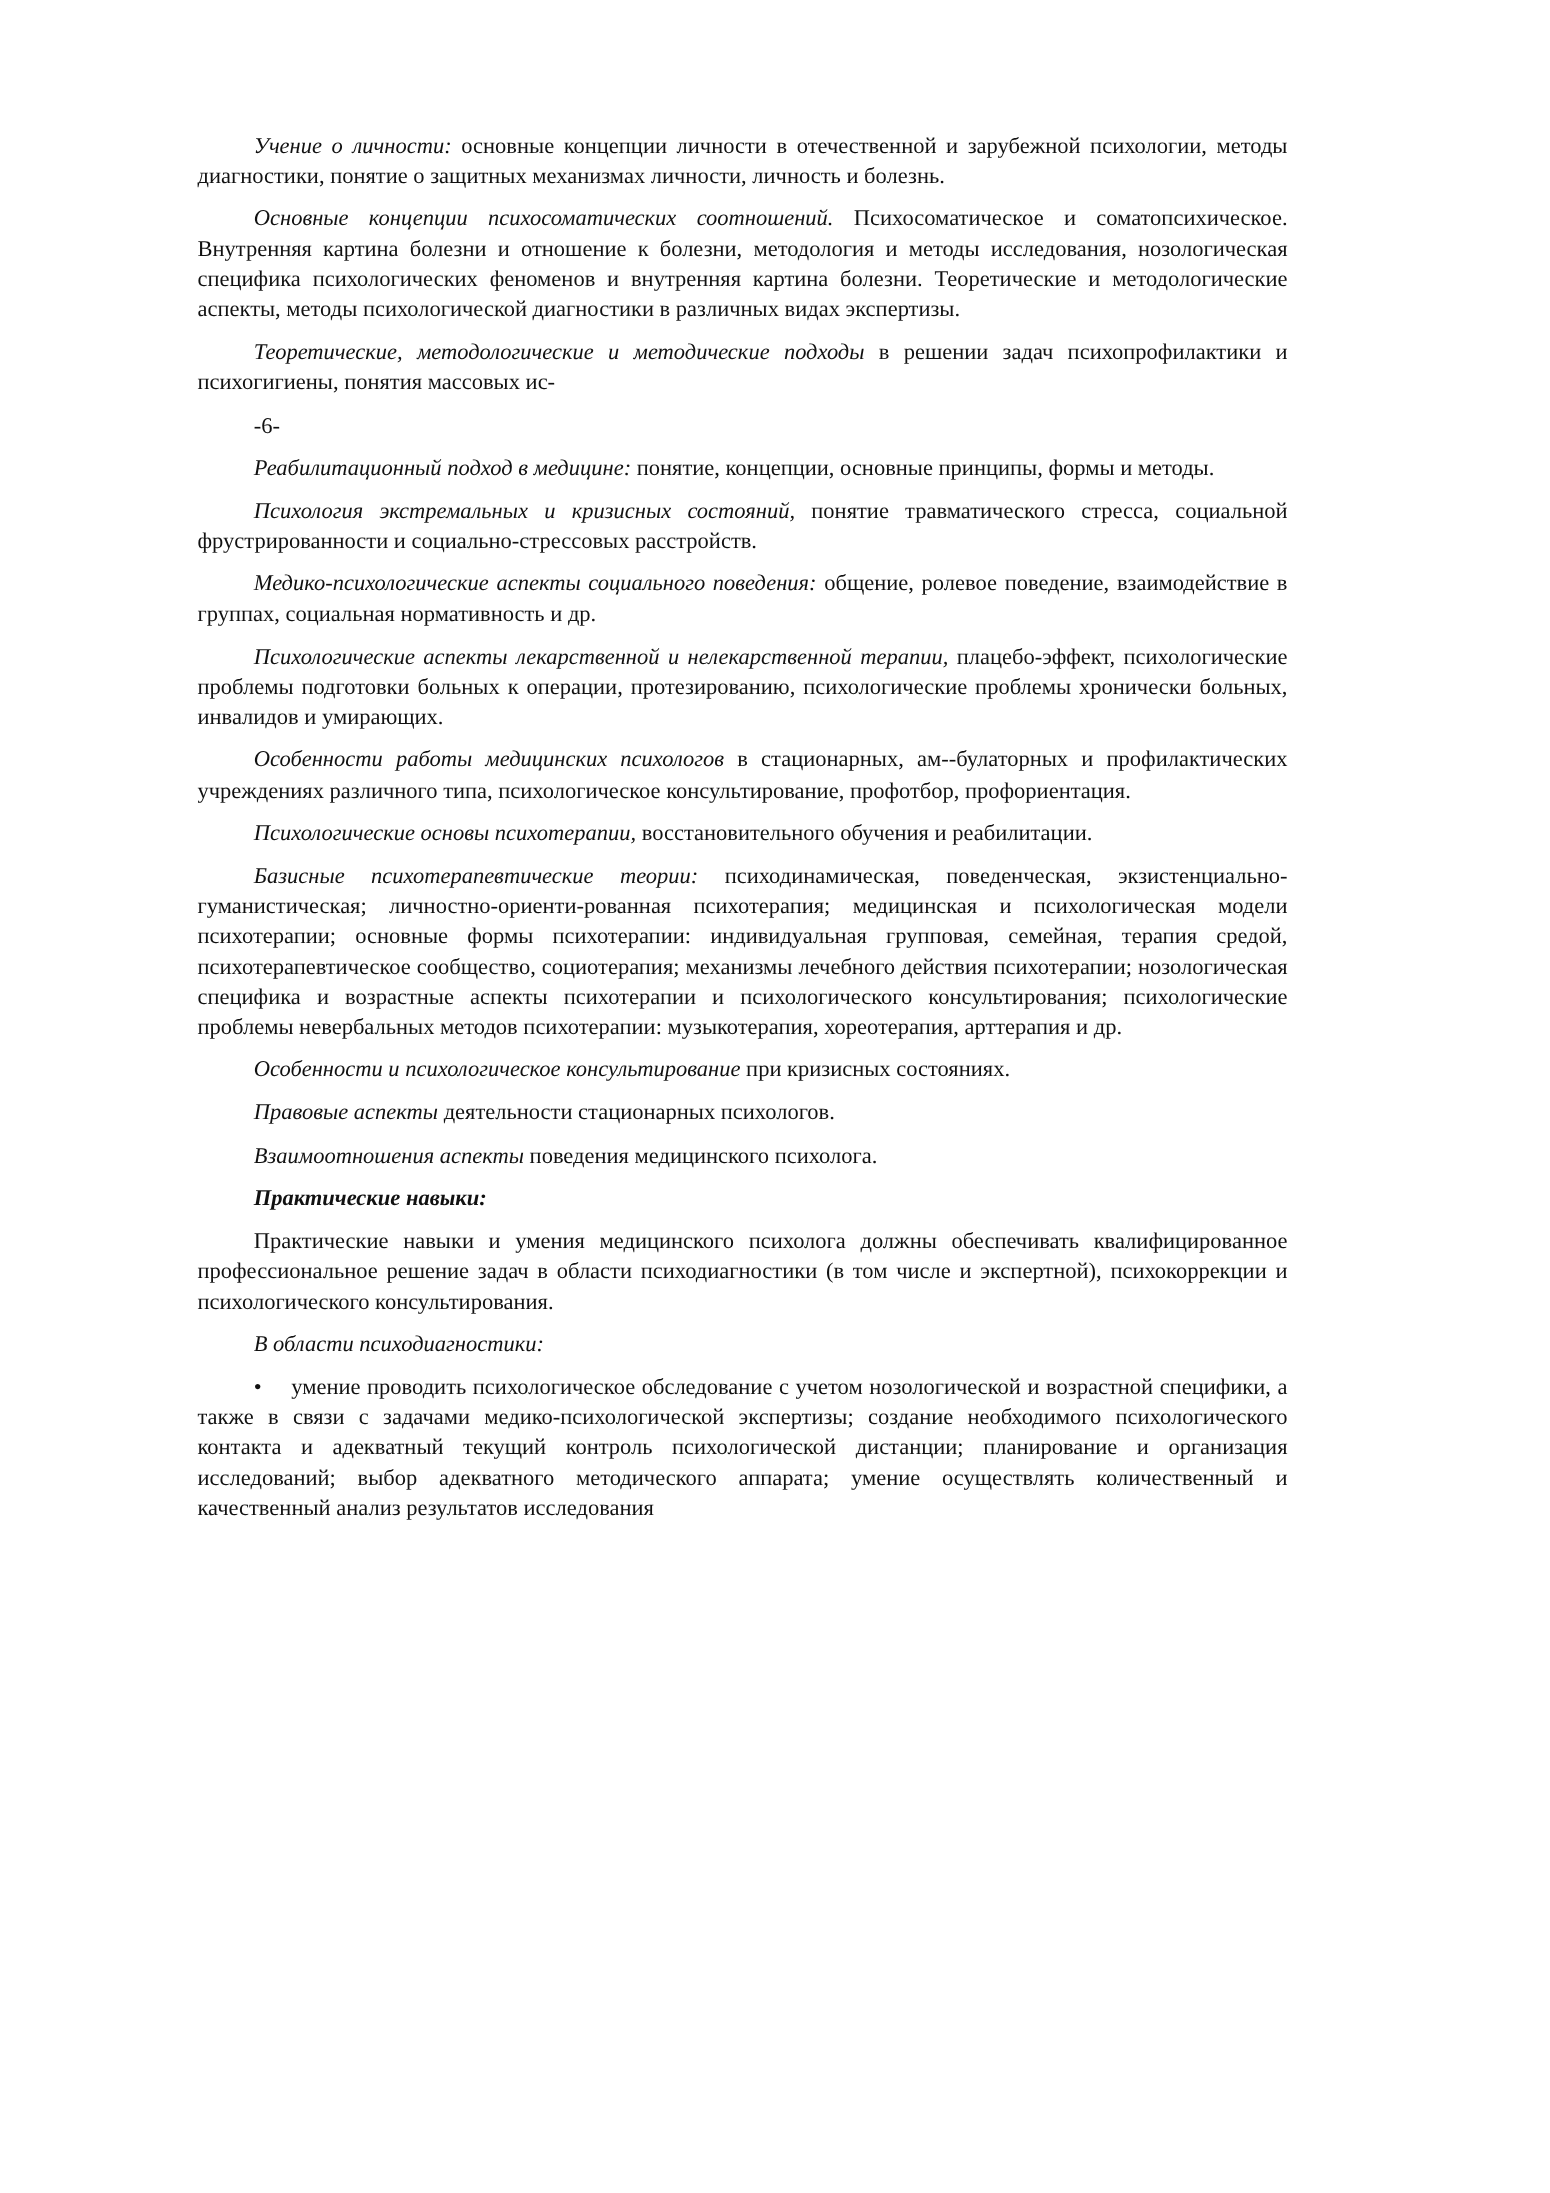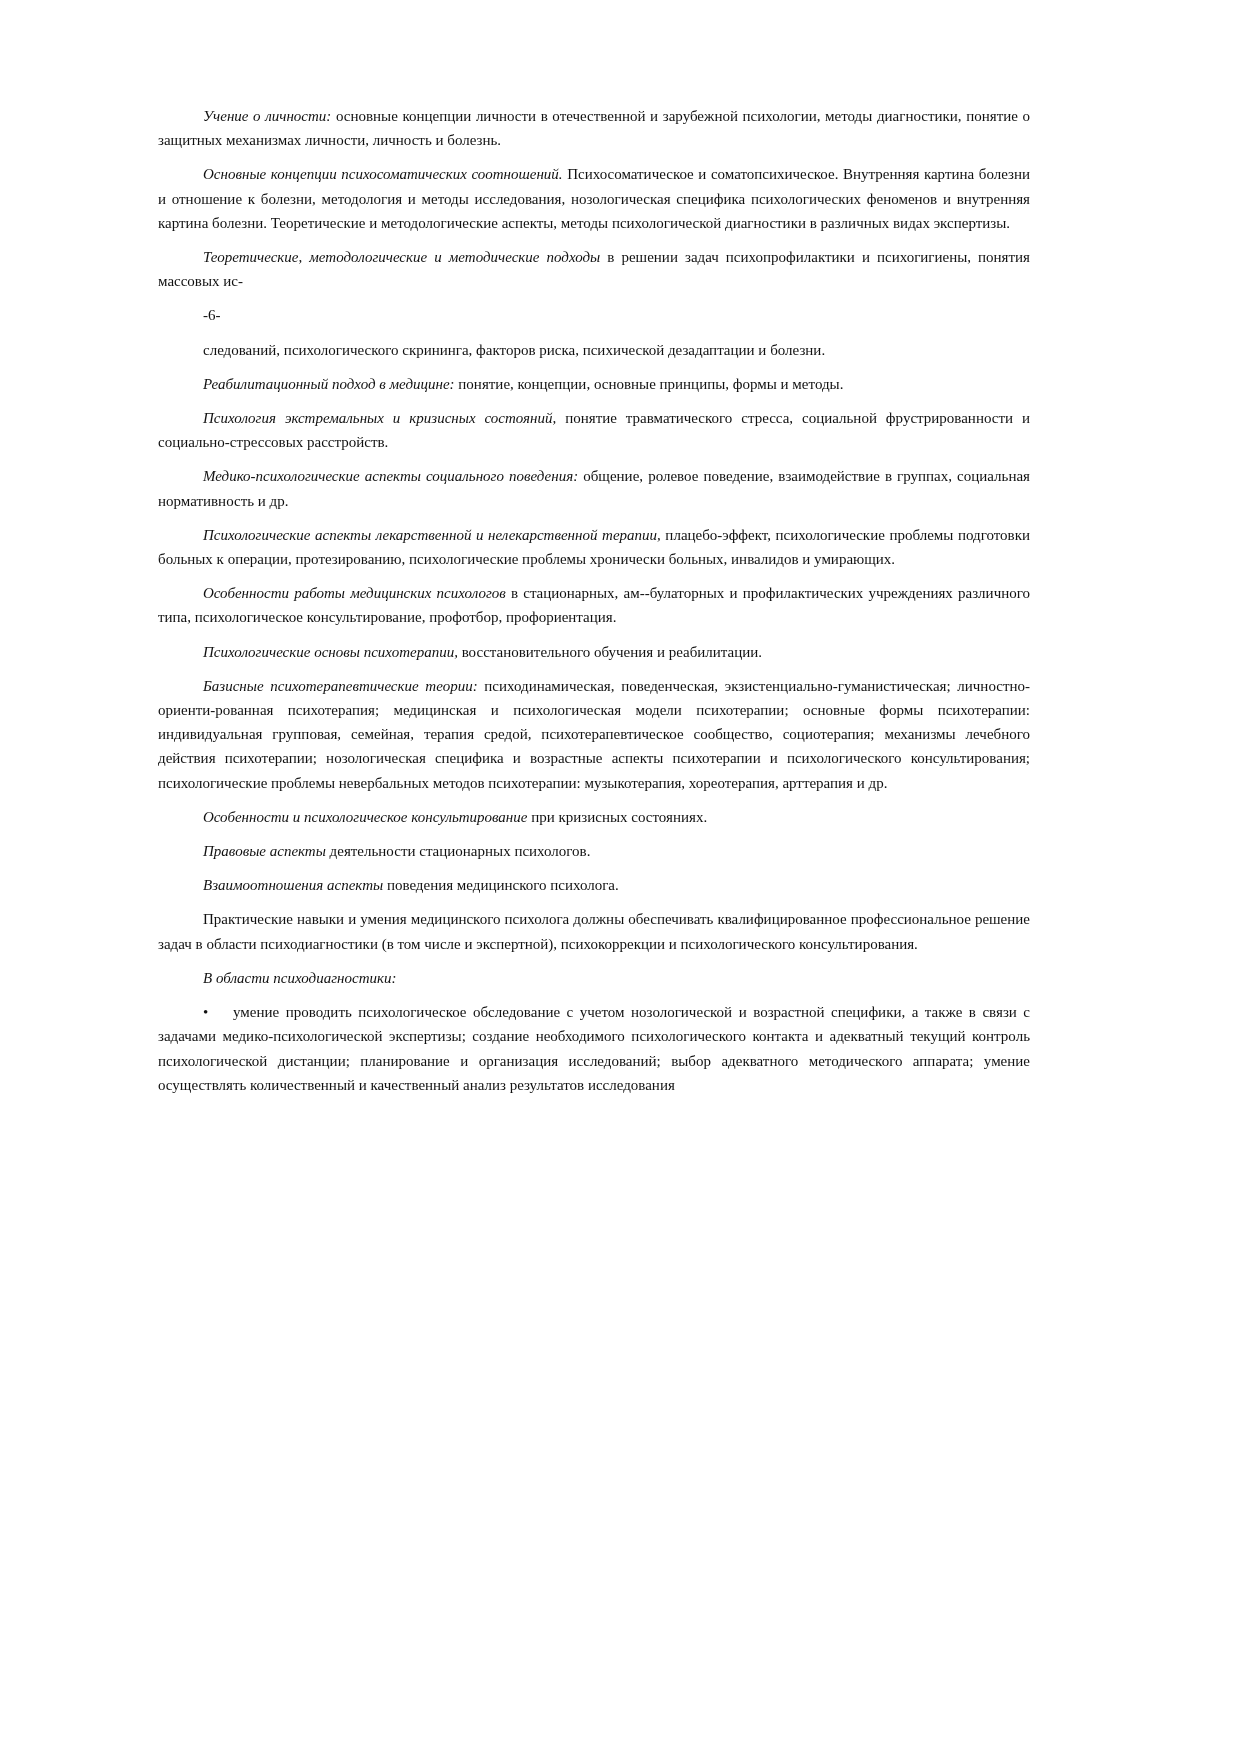--- a/index.html
+++ b/index.html
@@ -3,21 +3,21 @@
 <meta charset="utf-8">
 <style>
   html, body { margin: 0; padding: 0; background: #ffffff; }
   body { width: 1240px; height: 1754px; position: relative; overflow: hidden; }
   .page {
     position: absolute;
     left: 158px;
     top: 104px;
     width: 872px;
     font-family: "Liberation Serif", "DejaVu Serif", serif;
-    font-size: 15px;
+    font-size: 18px;
     line-height: 24.2px;
     color: #111111;
   }
   .p {
     margin: 0 0 10px 0;
     text-indent: 45px;
     text-align: justify;
     text-align-last: left;
   }
   .it { font-style: italic; }
@@ -32,21 +32,20 @@
 <div class="page">
 
   <p class="p"><span class="it">Учение о личности:</span><span> основные концепции личности в отечественной и зарубежной психологии, методы диагностики, понятие о защитных механизмах личности, личность и болезнь.</span></p>
 
   <p class="p"><span class="it">Основные концепции психосоматических соотношений.</span><span> Психосоматическое и соматопсихическое. Внутренняя картина болезни и отношение к болезни, методология и методы исследования, нозологическая специфика психологических феноменов и внутренняя картина болезни. Теоретические и методологические аспекты, методы психологической диагностики в различных видах экспертизы.</span></p>
 
   <p class="p"><span class="it">Теоретические, методологические и методические подходы</span><span> в решении задач психопрофилактики и психогигиены, понятия массовых ис-</span></p>
 
   <p class="pagenum">-6-</p>
 
-  <p class="p"><span class="it"></span><span>следований, психологического скрининга, факторов риска, психической дезадаптации и болезни.</span></p>
 
   <p class="p"><span class="it">Реабилитационный подход в медицине:</span><span> понятие, концепции, основные принципы, формы и методы.</span></p>
 
   <p class="p"><span class="it">Психология экстремальных и кризисных состояний,</span><span> понятие травматического стресса, социальной фрустрированности и социально-стрессовых расстройств.</span></p>
 
 
   <p class="p"><span class="it">Медико-психологические аспекты социального поведения:</span><span> общение, ролевое поведение, взаимодействие в группах, социальная нормативность и др.</span></p>
 
   <p class="p"><span class="it">Психологические аспекты лекарственной и нелекарственной терапии,</span><span> плацебо-эффект, психологические проблемы подготовки больных к операции, протезированию, психологические проблемы хронически больных, инвалидов и умирающих.</span></p>
 
@@ -55,20 +54,21 @@
   <p class="p"><span class="it">Психологические основы психотерапии,</span><span> восстановительного обучения и реабилитации.</span></p>
 
   <p class="p"><span class="it">Базисные психотерапевтические теории:</span><span> психодинамическая, поведенческая, экзистенциально-гуманистическая; личностно-ориенти-рованная психотерапия; медицинская и психологическая модели психотерапии; основные формы психотерапии: индивидуальная групповая, семейная, терапия средой, психотерапевтическое сообщество, социотерапия; механизмы лечебного действия психотерапии; нозологическая специфика и возрастные аспекты психотерапии и психологического консультирования; психологические проблемы невербальных методов психотерапии: музыкотерапия, хореотерапия, арттерапия и др.</span></p>
 
   <p class="p"><span class="it">Особенности и психологическое консультирование</span><span> при кризисных состояниях.</span></p>
 
   <p class="p"><span class="it">Правовые аспекты</span><span> деятельности стационарных психологов.</span></p>
 
   <p class="p"><span class="it">Взаимоотношения аспекты</span><span> поведения медицинского психолога.</span></p>
 
+  <p class="p"><span class="bi">Практические навыки:</span></p>
 
   <p class="p">Практические навыки и умения медицинского психолога должны обеспечивать квалифицированное профессиональное решение задач в области психодиагностики (в том числе и экспертной), психокоррекции и психологического консультирования.</p>
 
   <p class="p"><span class="it">В области психодиагностики:</span></p>
 
   <p class="bullet"><span class="dot">•</span><span>умение проводить психологическое обследование с учетом нозологической и возрастной специфики, а также в связи с задачами медико-психологической экспертизы; создание необходимого психологического контакта и адекватный текущий контроль психологической дистанции; планирование и организация исследований; выбор адекватного методического аппарата; умение осуществлять количественный и качественный анализ результатов исследования</span></p>
 
 </div>
 
 </body></html>

